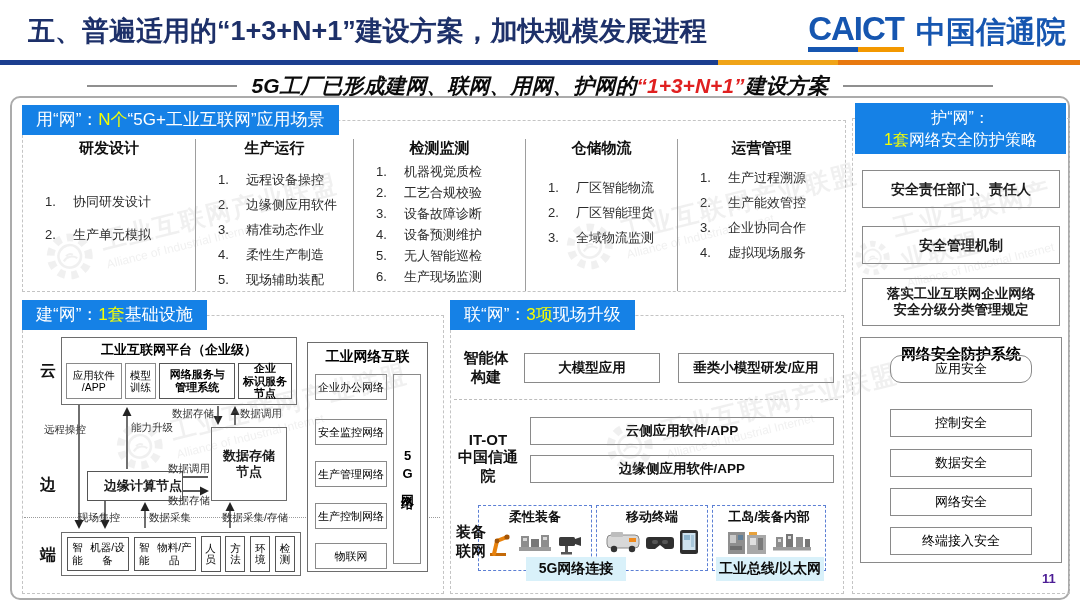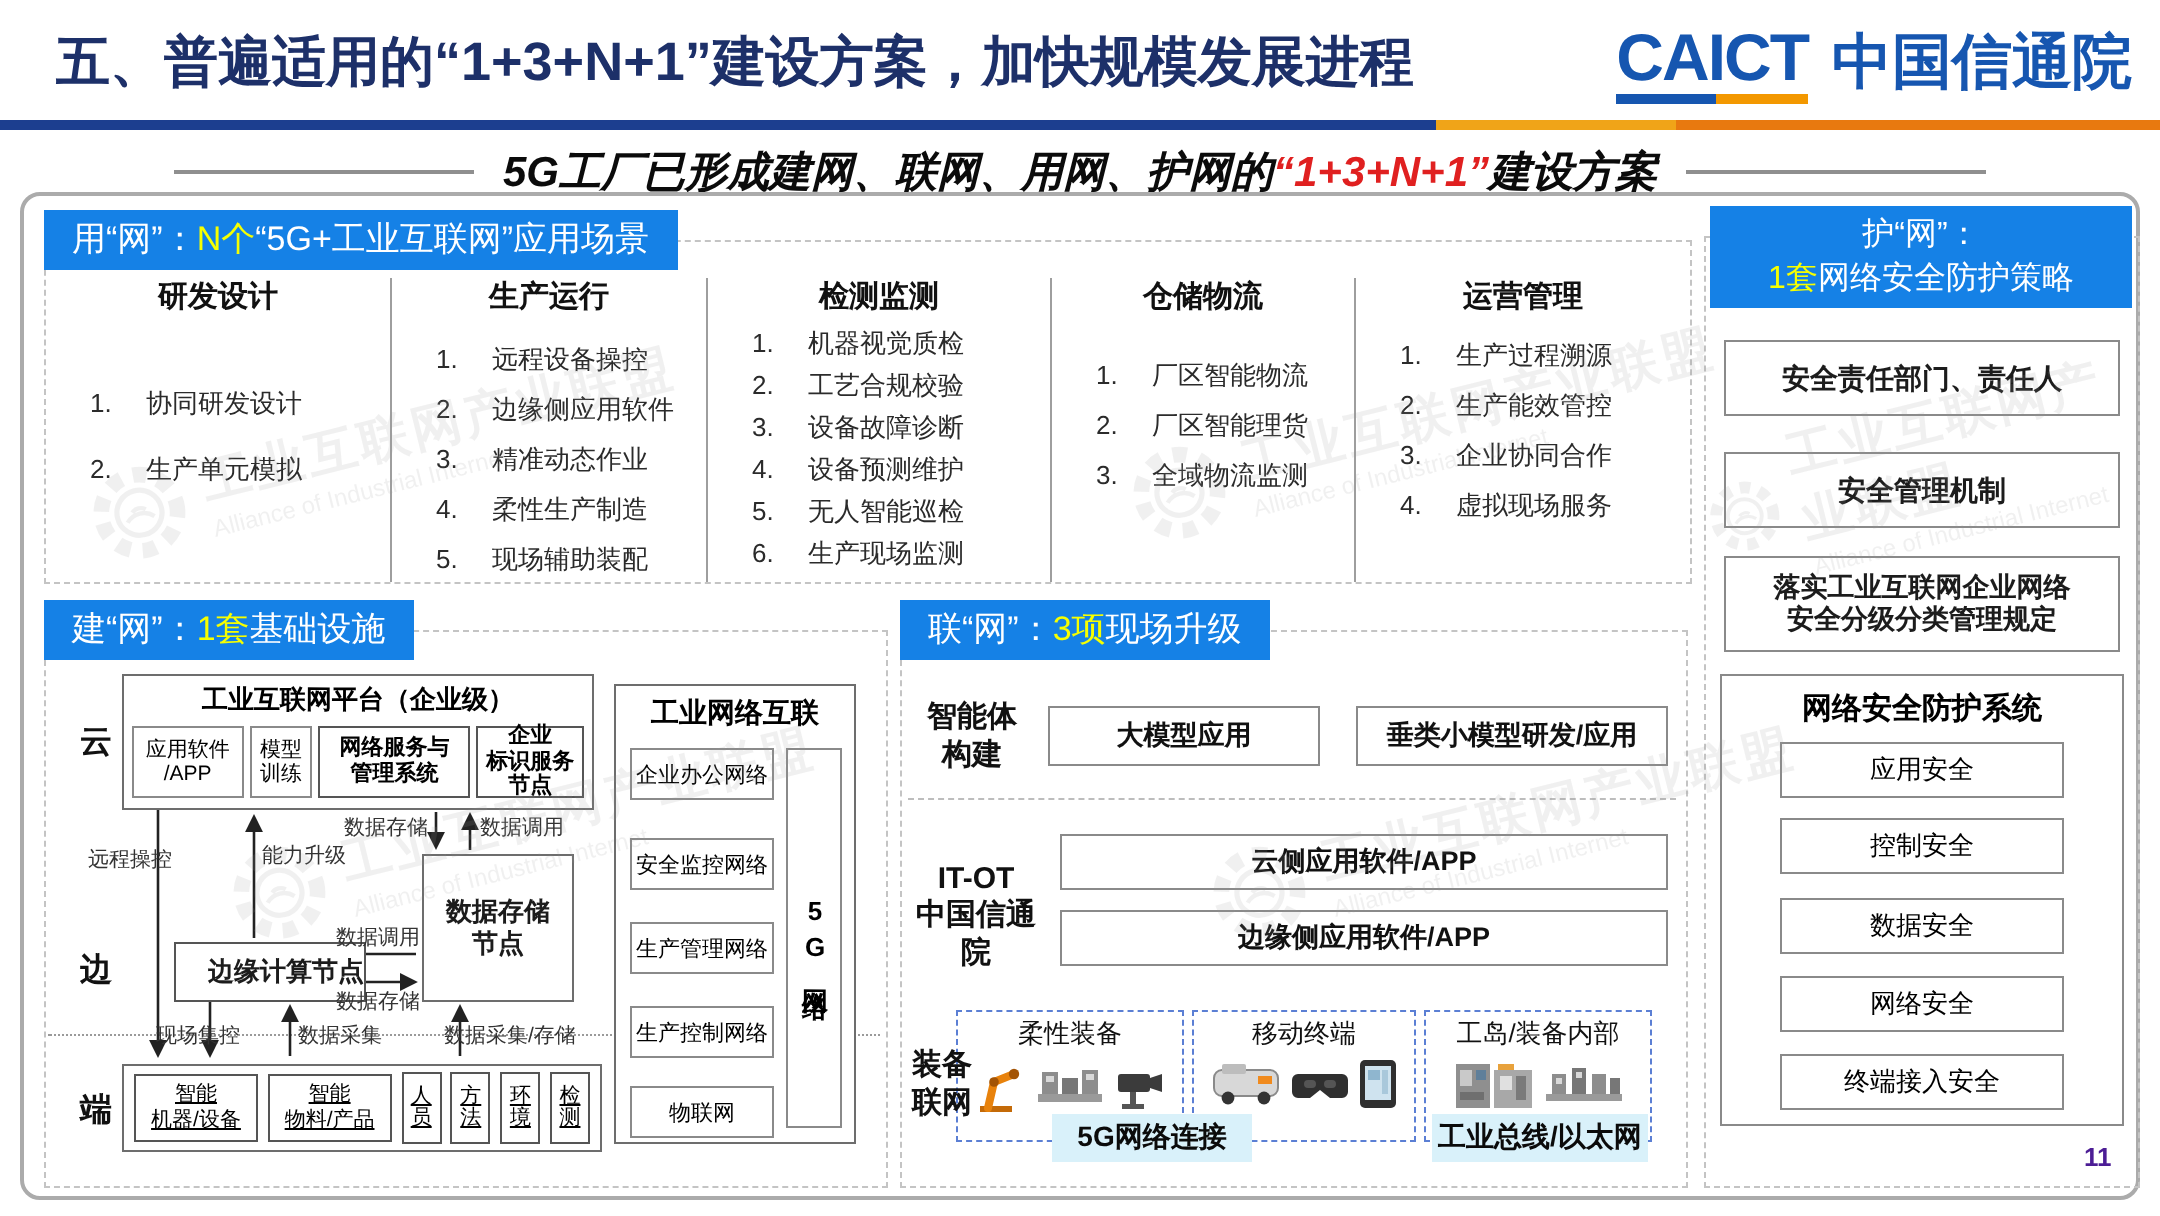--- a/index.html
+++ b/index.html
@@ -54,39 +54,39 @@
   .platform{position:absolute;left:39px;top:22px;width:236px;height:68px;border:1.5px solid #6d6d6d;background:#fff;box-sizing:border-box;}
   .platform .ptitle{font-size:13px;font-weight:800;text-align:center;margin-top:3px;}
   .prow{display:flex;justify-content:space-between;padding:4px 4px 0 4px;gap:3px;}
   .pbox{border:1px solid #8a8a8a;height:34px;display:flex;flex-direction:column;align-items:center;justify-content:center;font-size:10.5px;line-height:1.15;text-align:center;}
   .pbox.bold{border-width:1.5px;border-color:#555;font-size:11px;}
   .pb1{width:58px;} .pb2{width:32px;} .pb3{width:80px;} .pb4{width:56px;}
   .datanode{left:189px;top:112px;width:74px;height:72px;border-width:1.5px;border-color:#6d6d6d;font-size:13px;}
   .edgenode{left:65px;top:156px;width:78px;height:28px;border-width:1.5px;border-color:#555;font-size:13px;padding-left:16px;}
   .terminal{position:absolute;left:39px;top:217px;width:240px;height:44px;border:1.5px solid #6d6d6d;background:#fff;
             display:flex;align-items:center;justify-content:space-between;padding:0 5px;box-sizing:border-box;z-index:3;}
-  .tbox{border:1.5px solid #555;background:#fff;display:flex;flex-direction:column;align-items:center;justify-content:center;
-        text-align:center;font-size:10.5px;line-height:1.2;height:32px;text-decoration:underline;}
+  .tbox{border:1.5px solid #555;background:#fff;display:flex;align-items:center;justify-content:center;
+        text-align:center;font-size:10.5px;line-height:1.2;height:32px;}
   .tbig{width:60px;}
   .tsm{width:16px;border-width:1px;font-size:10.5px;word-break:break-all;padding:1px 1px;line-height:11px;}
   .netbox{position:absolute;left:285px;top:27px;width:121px;height:230px;border:1.5px solid #6d6d6d;background:#fff;box-sizing:border-box;z-index:3;}
   .netbox .ntitle{font-size:14px;font-weight:800;text-align:center;margin-top:5px;}
   .nitem{position:absolute;left:7px;width:70px;height:24px;border:1px solid #8a8a8a;display:flex;align-items:center;justify-content:center;font-size:11px;}
   .n5g{position:absolute;left:85px;top:31px;width:26px;height:188px;border:1px solid #8a8a8a;display:flex;align-items:center;justify-content:center;
        writing-mode:vertical-lr;text-orientation:upright;font-size:13px;font-weight:800;letter-spacing:3px;}
   .alabel{position:absolute;font-size:10.5px;color:#333;white-space:nowrap;z-index:4;}
   .jarrows{position:absolute;left:0;top:0;z-index:2;}
   
   .lian-box{left:450px;top:315px;width:392px;height:277px;}
   .ldiag{position:absolute;left:450px;top:315px;width:392px;height:277px;z-index:3;}
   .lsep{position:absolute;left:4px;top:84px;width:384px;border-top:1px dashed #BDBDBD;}
   .lbox{position:absolute;border:1px solid #8a8a8a;background:#fff;display:flex;align-items:center;justify-content:center;
         font-size:13.5px;font-weight:800;color:#111;text-align:center;}
   .eqgroup{position:absolute;border:1px dashed #5B7FD4;background:#fff;}
-  .eqtitle{font-size:13px;font-weight:400;color:#111;text-align:center;margin-top:2px;}
+  .eqtitle{font-size:13px;font-weight:700;color:#111;text-align:center;margin-top:2px;}
   .eqicons{display:flex;align-items:center;justify-content:center;gap:5px;margin-top:3px;}
   .eqtag{position:absolute;background:#D9F1FA;font-size:14px;font-weight:800;color:#0b0b0b;
          display:flex;align-items:center;justify-content:center;z-index:4;}
   
   .hu-pill{left:855px;top:103px;width:183px;text-align:center;font-size:16px;white-space:normal;line-height:1.35;}
   .hu-box{left:852px;top:118px;width:216px;height:474px;}
   .hbox{left:862px;width:196px;font-size:14px;}
   .hsys{position:absolute;left:860px;top:337px;width:200px;height:224px;border:1px solid #8a8a8a;background:#fff;z-index:3;}
   .hsys .htitle{font-size:15px;font-weight:800;text-align:center;margin-top:7px;}
   .hitem{position:absolute;left:29px;width:140px;height:26px;border:1px solid #8a8a8a;display:flex;align-items:center;justify-content:center;font-size:13px;}
@@ -410,21 +410,21 @@
     </div>
   <div class="sbox bold hbox" style="top:226px;height:36px;">
       <span>安全管理机制</span>
     </div>
   <div class="sbox bold hbox" style="top:278px;height:46px;font-size:13.5px;">
       <span>落实工业互联网企业网络</span>
       <span>安全分级分类管理规定</span>
     </div>
   <div class="hsys">
     <div class="htitle">网络安全防护系统</div>
-    <div class="hitem" style="top:33px;">应用安全</div>
+    <div class="hitem" style="top:17px;border-radius:11px;">应用安全</div>
     <div class="hitem" style="top:71px;">控制安全</div>
     <div class="hitem" style="top:111px;">数据安全</div>
     <div class="hitem" style="top:150px;">网络安全</div>
     <div class="hitem" style="top:189px;">终端接入安全</div>
   </div>
 
   <div class="wm" style="left:40px;top:200px;">
     <svg width="52" height="52" viewBox="0 0 60 60">
         <circle cx="30" cy="30" r="22" fill="none" stroke="currentColor" stroke-width="9" stroke-dasharray="8 7"></circle>
         <circle cx="30" cy="30" r="13" fill="none" stroke="currentColor" stroke-width="3"></circle>

